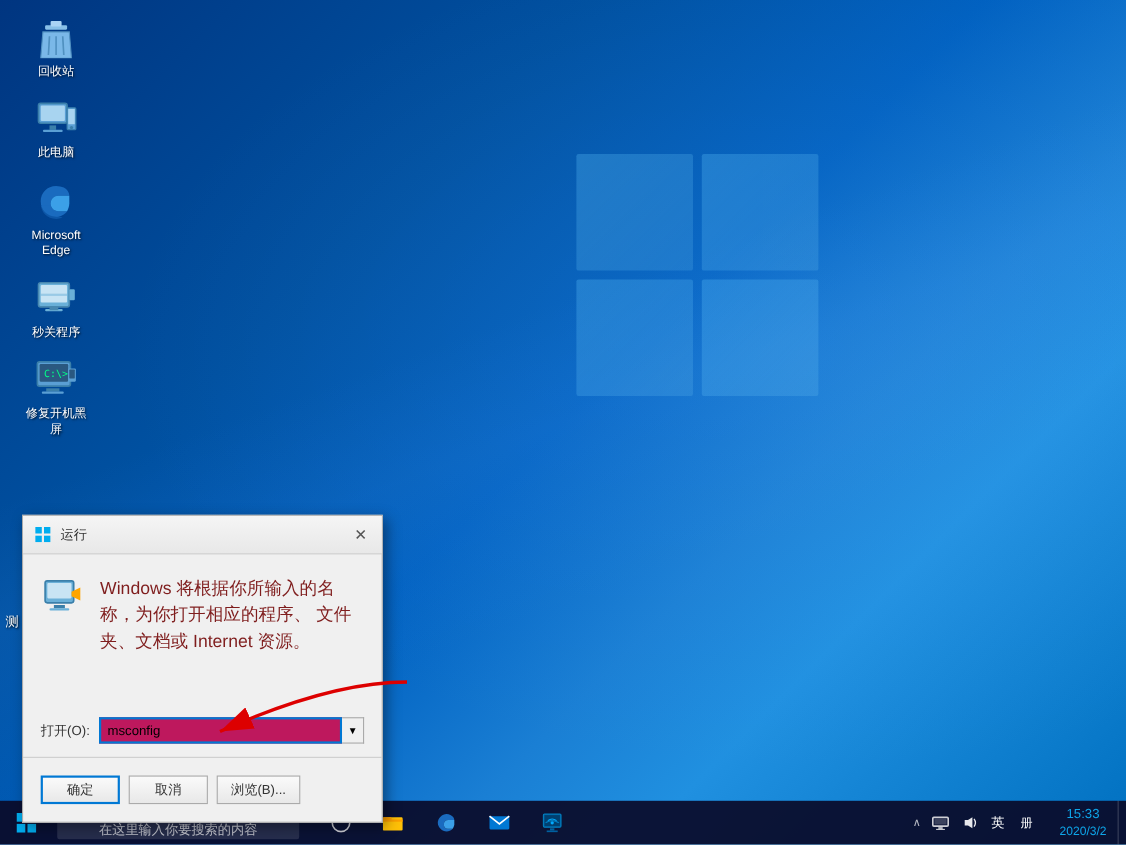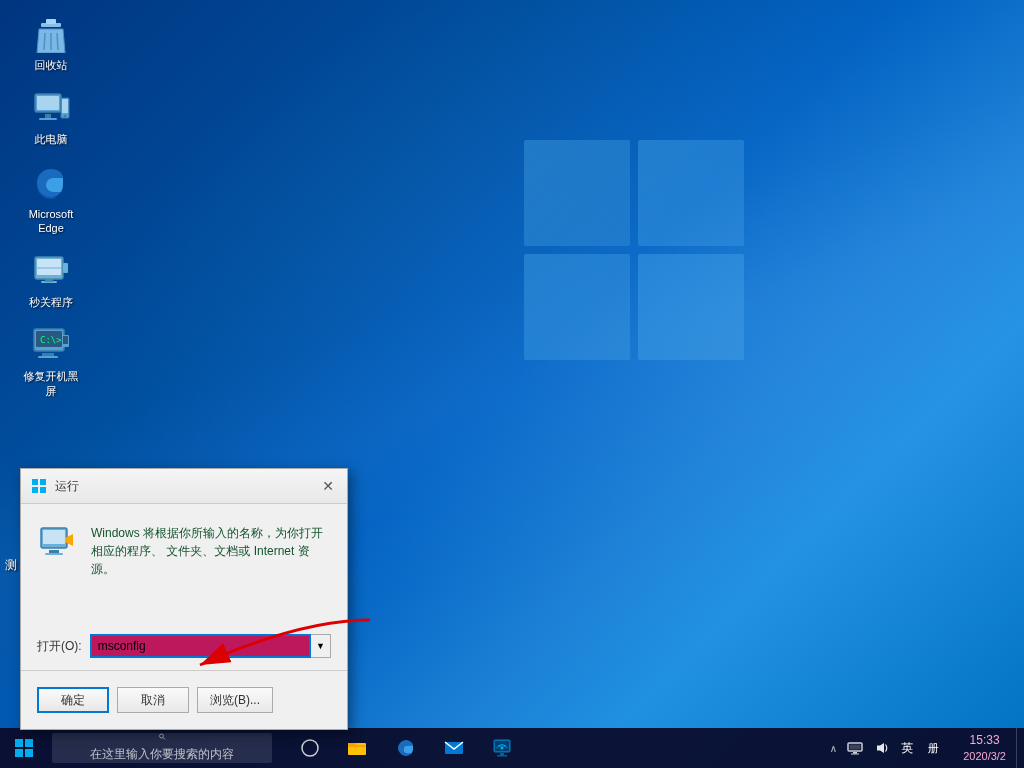--- a/index.html
+++ b/index.html
@@ -163,22 +163,22 @@
       gap: 14px;
     }
 
     #run-header-icon {
       width: 40px;
       height: 40px;
       flex-shrink: 0;
     }
 
     #run-description {
-      font-size: 12px;
-      color: #14532d;
+      font-size: 16px;
+      color: #7f1d1d;
       line-height: 1.5;
       padding-top: 4px;
     }
 
     #run-input-row {
       display: flex;
       align-items: center;
       gap: 8px;
       margin-top: 44px;
     }
@@ -346,21 +346,21 @@
     }
 
     #clock-area {
       display: flex;
       flex-direction: column;
       align-items: center;
       justify-content: center;
       padding: 0 10px;
       cursor: pointer;
       height: 40px;
-      color: #f9a8d4;
+      color: #0ea5e9;
     }
 
     #clock-time {
       font-size: 12px;
       line-height: 1.3;
     }
 
     #clock-date {
       font-size: 11px;
       line-height: 1.3;

